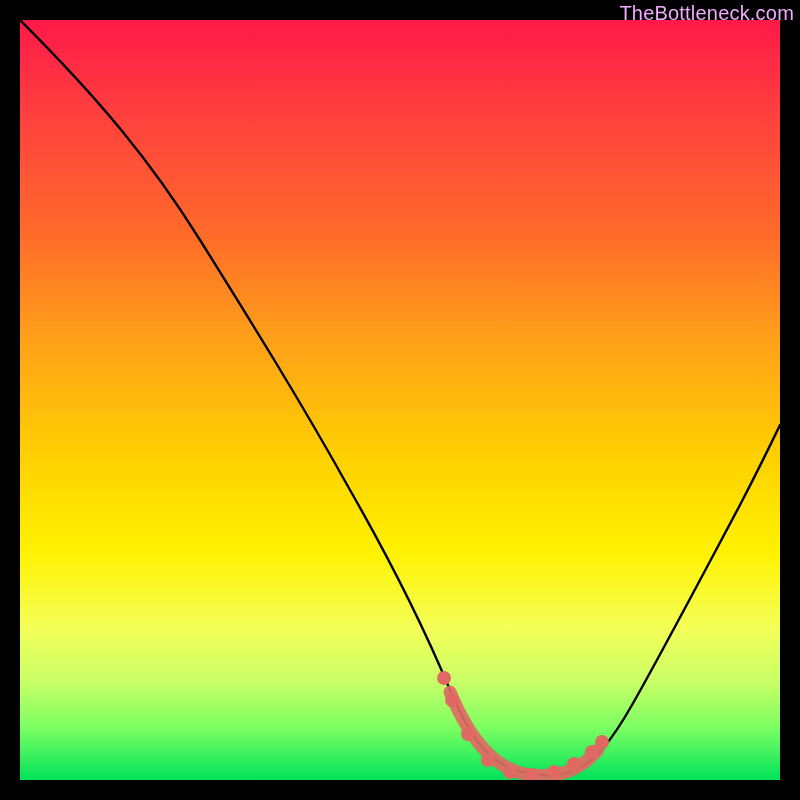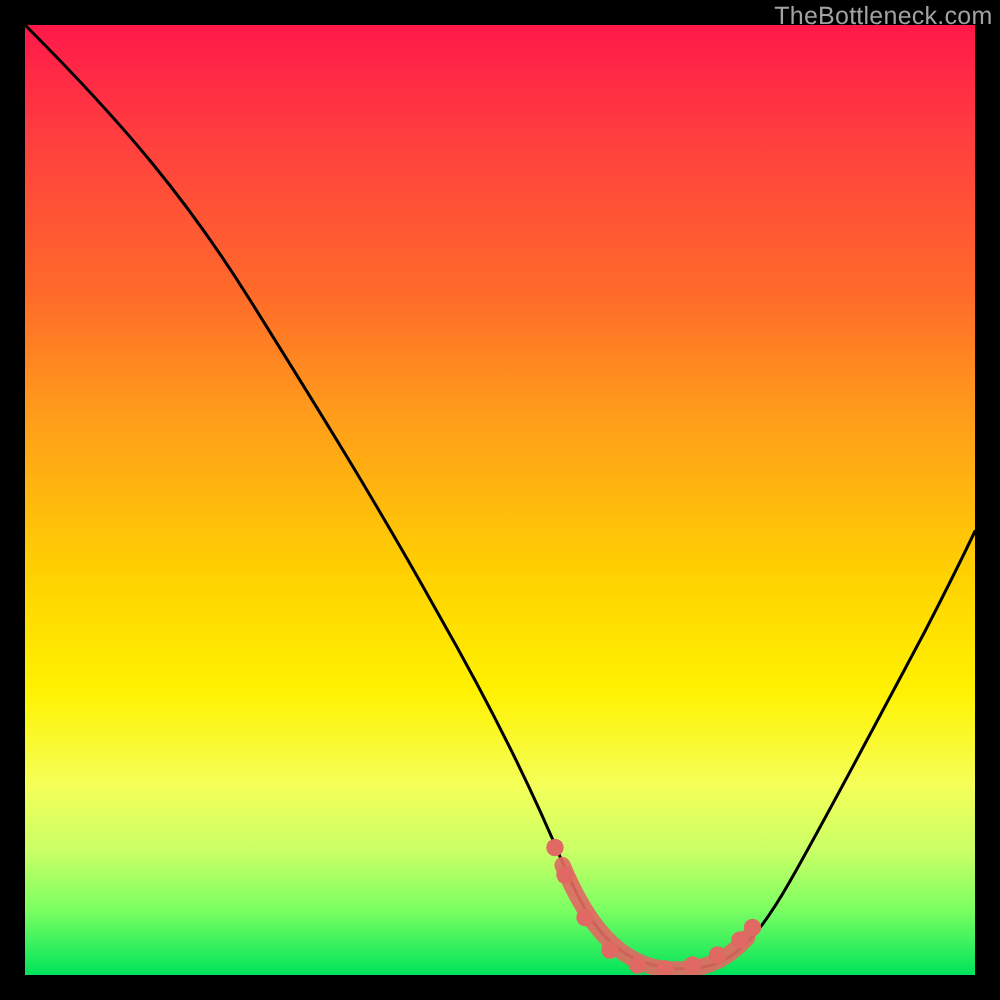--- a/index.html
+++ b/index.html
@@ -45,21 +45,21 @@
     left: 0;
     top: 0;
     width: 760px;
     height: 760px;
     pointer-events: none;
   }
   .watermark {
     position: absolute;
     top: 2px;
     right: 6px;
-    color: #a3a3a3;
+    color: #f0abfc;
     font-size: 20px;
     letter-spacing: 0.2px;
   }
 </style>
 </head>
 <body>
 
 <div class="frame">
   <div class="plot"></div>
 

